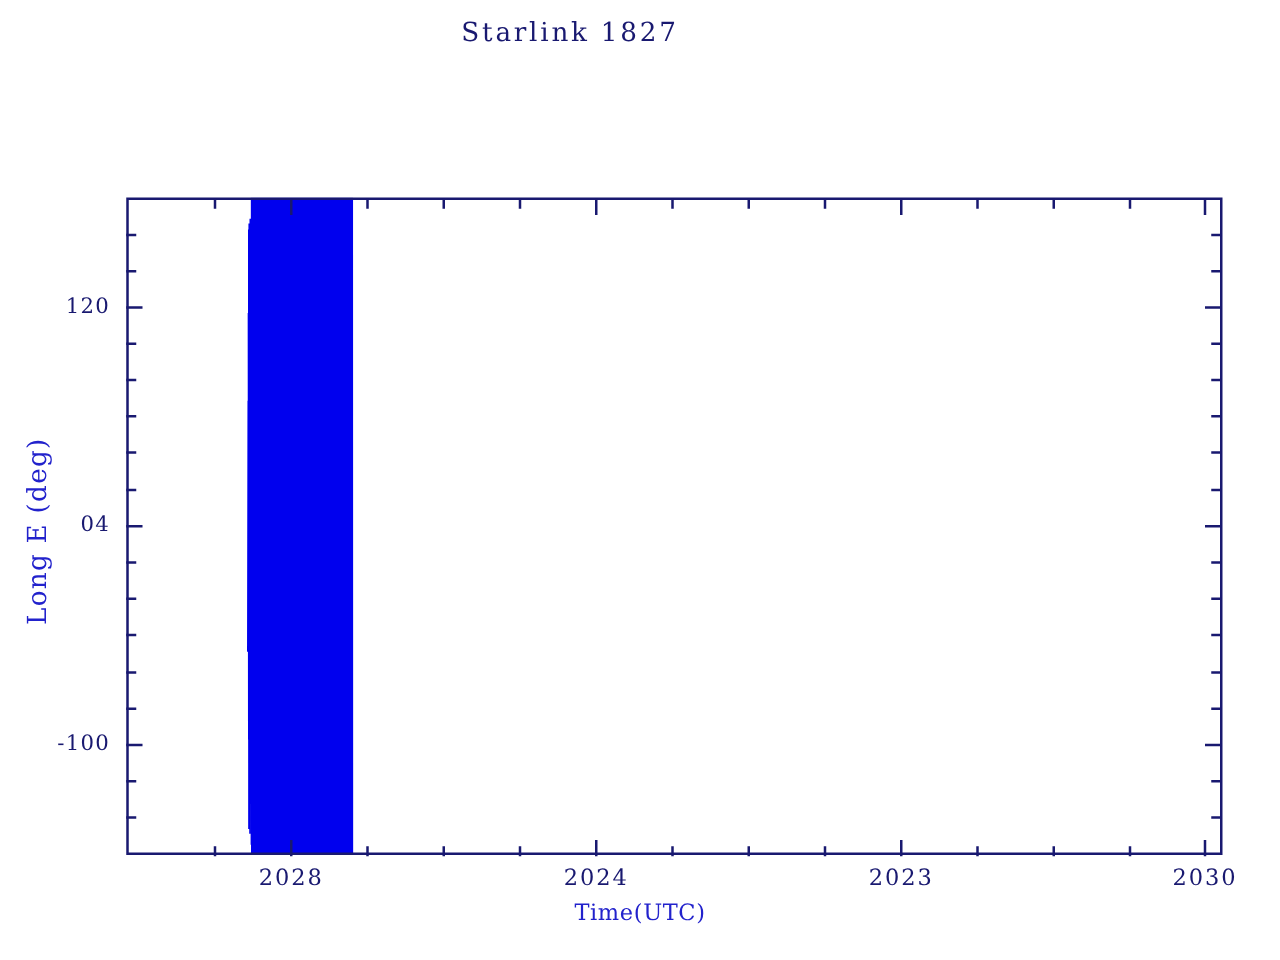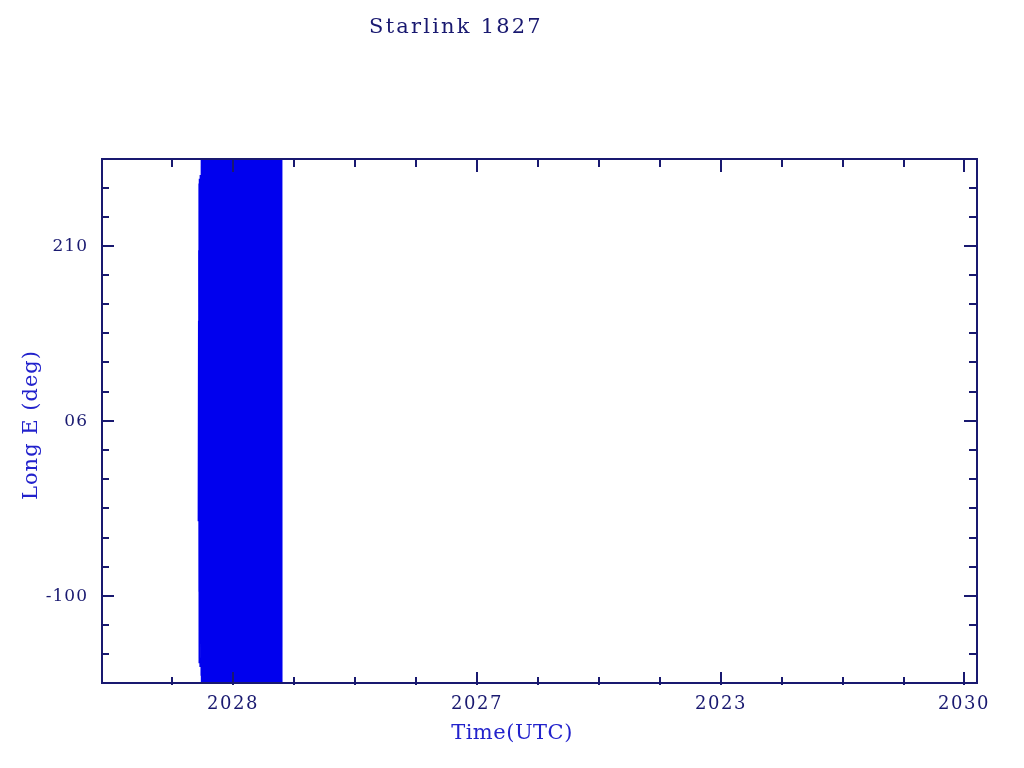--- a/index.html
+++ b/index.html
@@ -104,21 +104,21 @@
     white-space: pre;
   }
   
   #xaxis-title {
     position: absolute;
     left: 0;
     top: 720px;
     width: 1024px;
     text-align: center;
     color: #2222cc;
-    font-size: 21px;
+    font-size: 18px;
     letter-spacing: 0.5px;
     font-family: "DejaVu Serif", "Liberation Serif", serif;
     white-space: pre;
   }
   #yaxis-title {
     position: absolute;
     left: -200px;
     top: 413px;
     width: 460px;
     text-align: center;
@@ -216,25 +216,25 @@
     <div class="tick tick-x minor" style="left:354px;top:0px"></div>
     <div class="tick tick-x minor" style="left:415px;top:0px"></div>
     <div class="tick tick-x minor" style="left:537px;top:0px"></div>
     <div class="tick tick-x minor" style="left:598px;top:0px"></div>
     <div class="tick tick-x minor" style="left:659px;top:0px"></div>
     <div class="tick tick-x minor" style="left:781px;top:0px"></div>
     <div class="tick tick-x minor" style="left:842px;top:0px"></div>
     <div class="tick tick-x minor" style="left:903px;top:0px"></div>
   </div>
 
-  <div class="ytl" style="top:235px">210</div>
-  <div class="ytl" style="top:410px">06</div>
+  <div class="ytl" style="top:235px">120</div>
+  <div class="ytl" style="top:410px">04</div>
   <div class="ytl" style="top:585px">-100</div>
 
   <div class="xtl" style="left:173px">2028</div>
-  <div class="xtl" style="left:417px">2027</div>
+  <div class="xtl" style="left:417px">2024</div>
   <div class="xtl" style="left:661px">2023</div>
   <div class="xtl" style="left:904px">2030</div>
 
   <div id="xaxis-title">Time(UTC)</div>
   <div id="yaxis-title">Long E (deg)</div>
 
 </div>
 
 </body></html>

